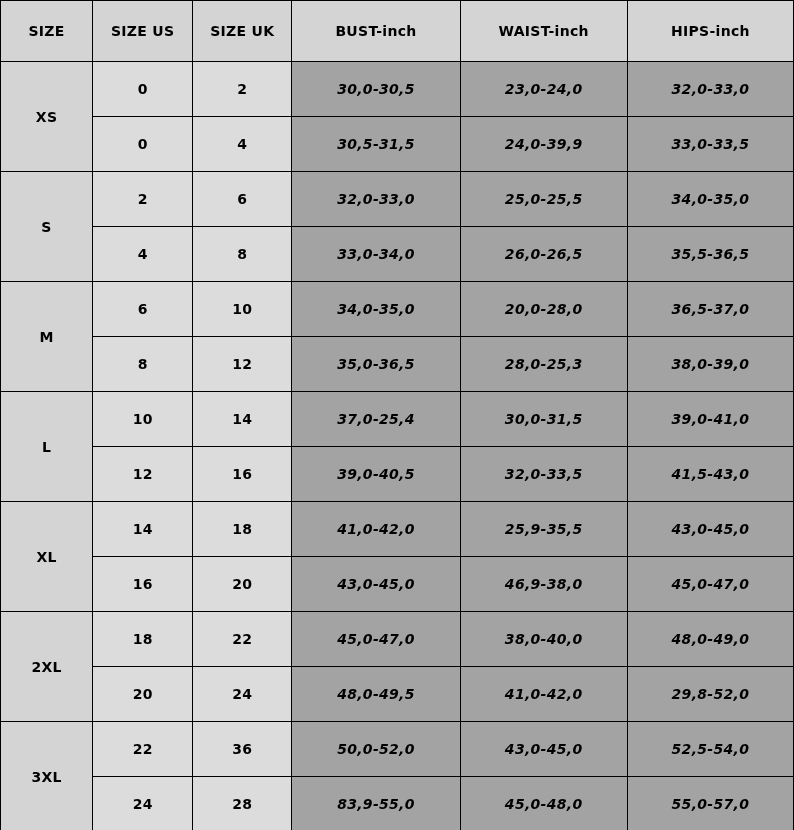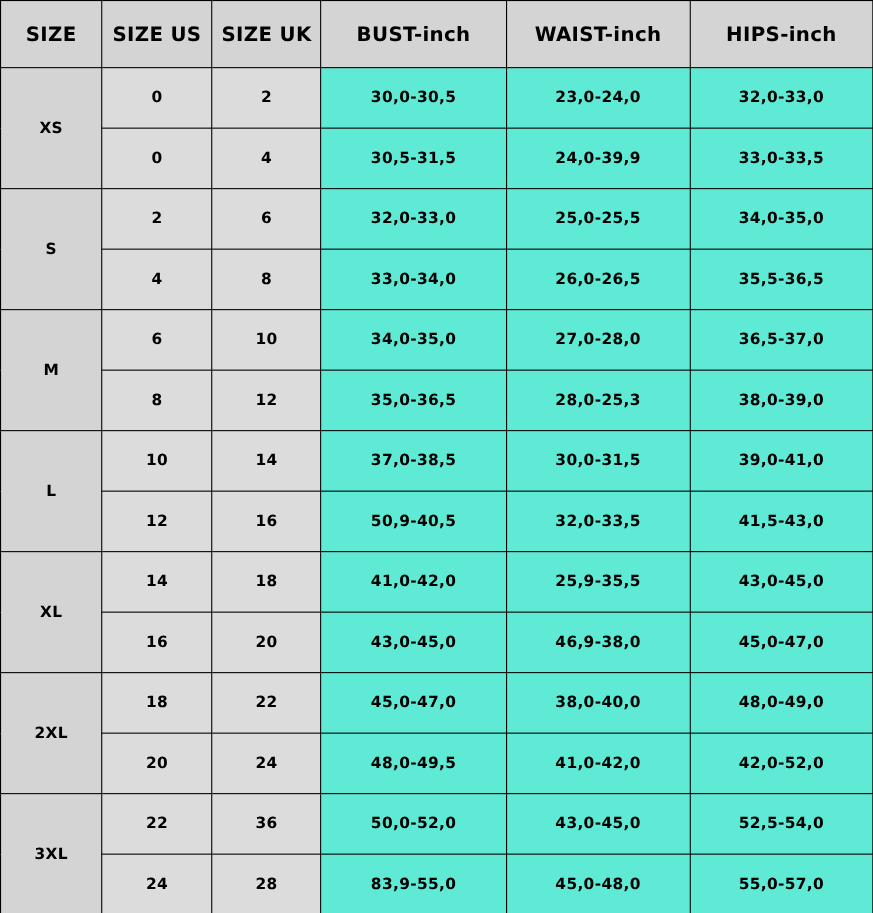--- a/index.html
+++ b/index.html
@@ -25,21 +25,21 @@
     vertical-align: middle;
     font-weight: bold;
     color: #000000;
     font-size: 14px;
     letter-spacing: 0.3px;
   }
   
   #size-chart thead th {
     background: #d4d4d4;
     height: 58px;
-    font-size: 18px;
+    font-size: 14px;
   }
   
   col.c-size   { width: 92px; }
   col.c-us     { width: 100px; }
   col.c-uk     { width: 99px; }
   col.c-bust   { width: 168px; }
   col.c-waist  { width: 167px; }
   col.c-hips   { width: 166px; }
 
   
@@ -47,22 +47,23 @@
     background: #d4d4d4;
     font-size: 15px;
   }
   
   td.num {
     background: #dcdcdc;
     font-size: 14px;
   }
   
   td.meas {
-    background: #5eead4;
-    font-size: 14px;
+    background: #a3a3a3;
+    font-size: 14px;
+    font-style: italic;
   }
   tr.data-row { height: 55px; }
 </style>
 </head>
 <body>
 
 <table id="size-chart">
   <colgroup>
     <col class="c-size">
     <col class="c-us">
@@ -113,43 +114,43 @@
       <td class="meas">33,0-34,0</td>
       <td class="meas">26,0-26,5</td>
       <td class="meas">35,5-36,5</td>
     </tr>
 
     <tr class="data-row">
       <td class="size-label" rowspan="2">M</td>
       <td class="num">6</td>
       <td class="num">10</td>
       <td class="meas">34,0-35,0</td>
-      <td class="meas">27,0-28,0</td>
+      <td class="meas">20,0-28,0</td>
       <td class="meas">36,5-37,0</td>
     </tr>
     <tr class="data-row">
       <td class="num">8</td>
       <td class="num">12</td>
       <td class="meas">35,0-36,5</td>
       <td class="meas">28,0-25,3</td>
       <td class="meas">38,0-39,0</td>
     </tr>
 
     <tr class="data-row">
       <td class="size-label" rowspan="2">L</td>
       <td class="num">10</td>
       <td class="num">14</td>
-      <td class="meas">37,0-38,5</td>
+      <td class="meas">37,0-25,4</td>
       <td class="meas">30,0-31,5</td>
       <td class="meas">39,0-41,0</td>
     </tr>
     <tr class="data-row">
       <td class="num">12</td>
       <td class="num">16</td>
-      <td class="meas">50,9-40,5</td>
+      <td class="meas">39,0-40,5</td>
       <td class="meas">32,0-33,5</td>
       <td class="meas">41,5-43,0</td>
     </tr>
 
     <tr class="data-row">
       <td class="size-label" rowspan="2">XL</td>
       <td class="num">14</td>
       <td class="num">18</td>
       <td class="meas">41,0-42,0</td>
       <td class="meas">25,9-35,5</td>
@@ -169,21 +170,21 @@
       <td class="num">22</td>
       <td class="meas">45,0-47,0</td>
       <td class="meas">38,0-40,0</td>
       <td class="meas">48,0-49,0</td>
     </tr>
     <tr class="data-row">
       <td class="num">20</td>
       <td class="num">24</td>
       <td class="meas">48,0-49,5</td>
       <td class="meas">41,0-42,0</td>
-      <td class="meas">42,0-52,0</td>
+      <td class="meas">29,8-52,0</td>
     </tr>
 
     <tr class="data-row">
       <td class="size-label" rowspan="2">3XL</td>
       <td class="num">22</td>
       <td class="num">36</td>
       <td class="meas">50,0-52,0</td>
       <td class="meas">43,0-45,0</td>
       <td class="meas">52,5-54,0</td>
     </tr>

